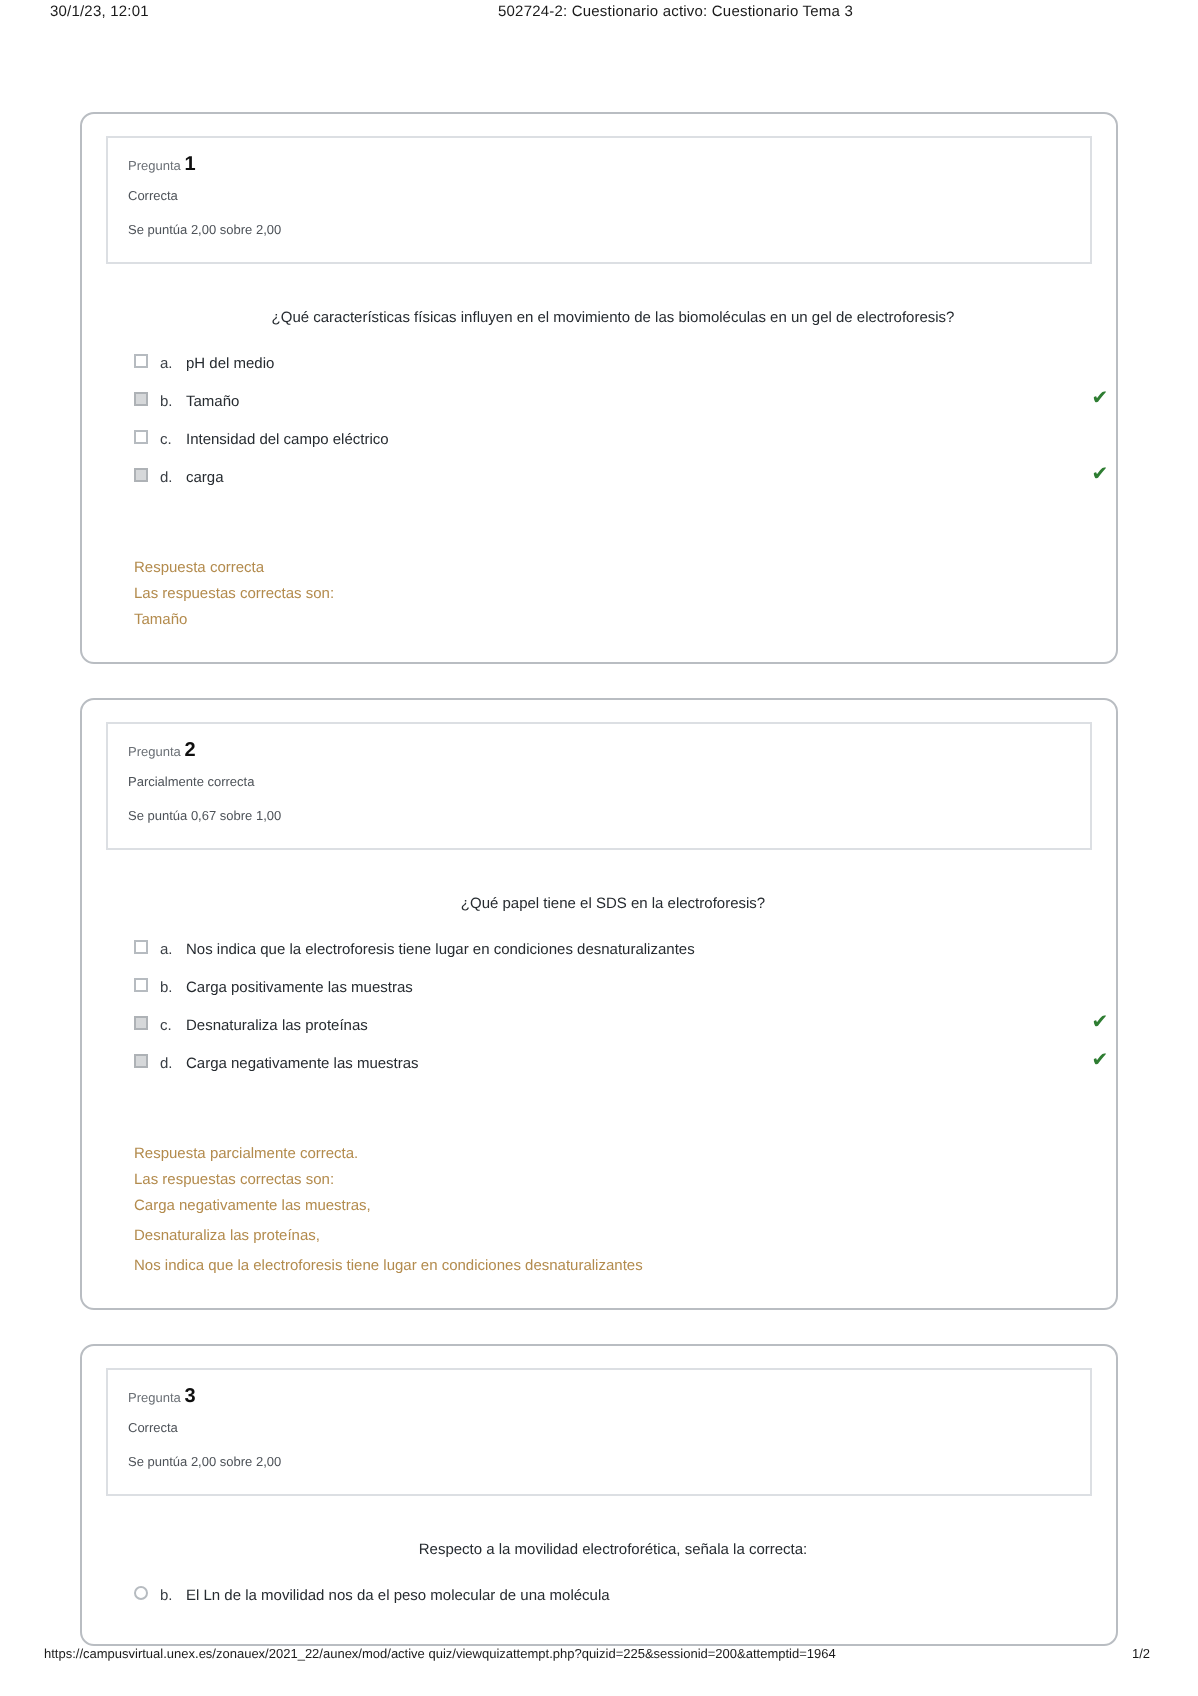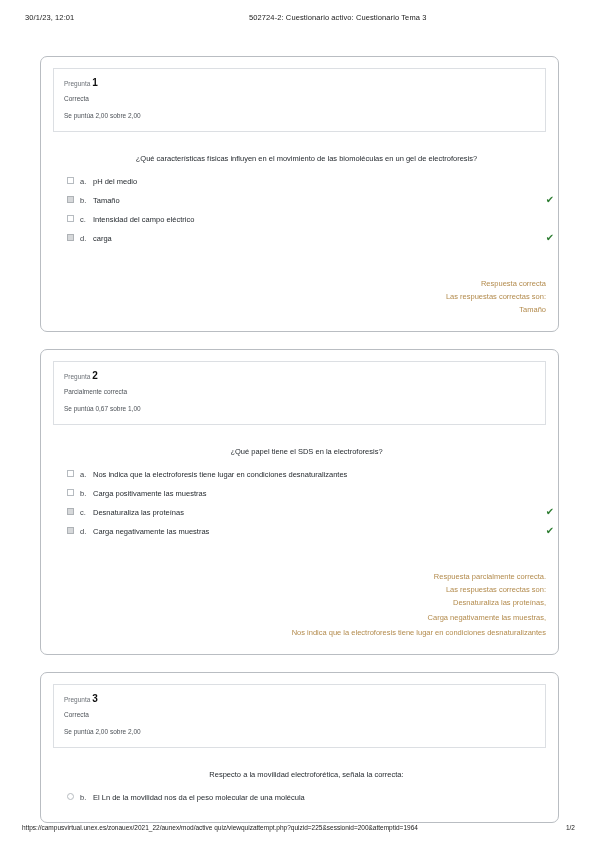--- a/index.html
+++ b/index.html
@@ -12,21 +12,21 @@
     height: 848px;
     position: relative;
     font-family: "Liberation Sans", "DejaVu Sans", sans-serif;
     color: #2b2b2b;
     overflow: hidden;
   }
 
   
   .print-header {
     position: absolute;
-    top: 13px;
+    top: 1px;
     left: 0;
     width: 599px;
     height: 14px;
     font-size: 7.5px;
     color: #1a1a1a;
     letter-spacing: 0.1px;
   }
   .print-header .ph-date {
     position: absolute;
     left: 25px;
@@ -147,21 +147,20 @@
     width: 12px;
     text-align: center;
     color: #2e7d32;
     font-size: 10px;
     line-height: 12px;
     font-weight: bold;
   }
 
   .feedback {
     padding-top: 27px;
-    text-align: right;
   }
   .fb-line {
     font-size: 7.5px;
     color: #b38b4d;
     line-height: 15px;
   }
   .fb-line.tight {
     line-height: 11px;
   }
 
@@ -228,22 +227,22 @@
         <div class="qtext">¿Qué papel tiene el SDS en la electroforesis?</div>
         <div class="answers">
           <div class="answer-row"><span class="ansbox"></span><span class="ans-letter">a.</span><span class="ans-text">Nos indica que la electroforesis tiene lugar en condiciones desnaturalizantes</span></div>
           <div class="answer-row"><span class="ansbox"></span><span class="ans-letter">b.</span><span class="ans-text">Carga positivamente las muestras</span></div>
           <div class="answer-row"><span class="ansbox checked"></span><span class="ans-letter">c.</span><span class="ans-text">Desnaturaliza las proteínas</span><span class="tick">✔</span></div>
           <div class="answer-row"><span class="ansbox checked"></span><span class="ans-letter">d.</span><span class="ans-text">Carga negativamente las muestras</span><span class="tick">✔</span></div>
         </div>
         <div class="feedback">
           <div class="fb-line">Respuesta parcialmente correcta.</div>
           <div class="fb-line tight">Las respuestas correctas son:</div>
+          <div class="fb-line">Carga negativamente las muestras,</div>
           <div class="fb-line">Desnaturaliza las proteínas,</div>
-          <div class="fb-line">Carga negativamente las muestras,</div>
           <div class="fb-line">Nos indica que la electroforesis tiene lugar en condiciones desnaturalizantes</div>
         </div>
       </div>
     </div>
     <div class="qcard">
       <div class="qcard-info">
         <div class="q-label-row"><span>Pregunta</span> <span class="q-num">3</span></div>
         <div class="q-state">Correcta</div>
         <div class="q-grade">Se puntúa 2,00 sobre 2,00</div>
       </div>

